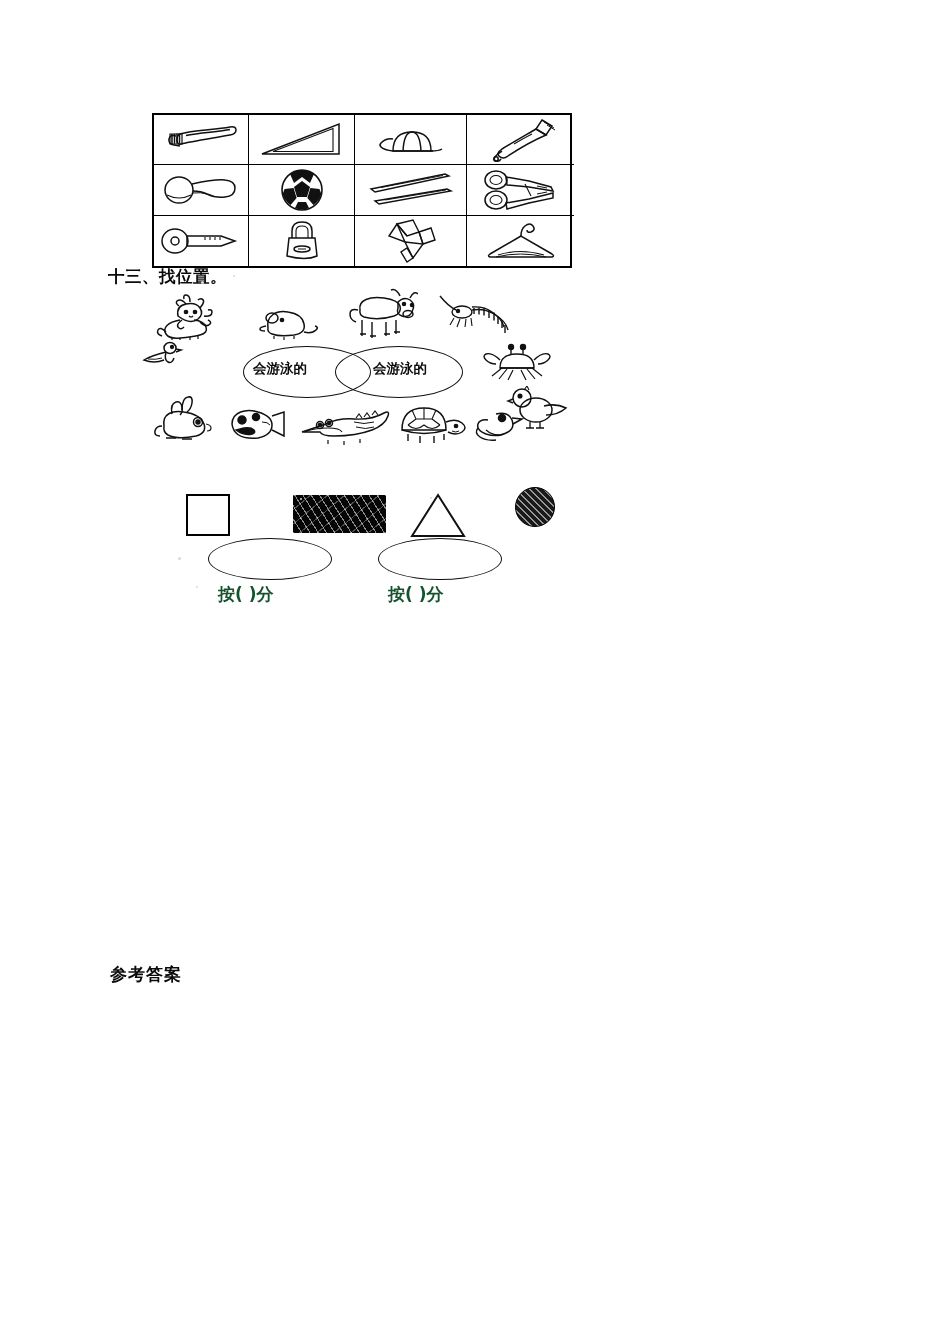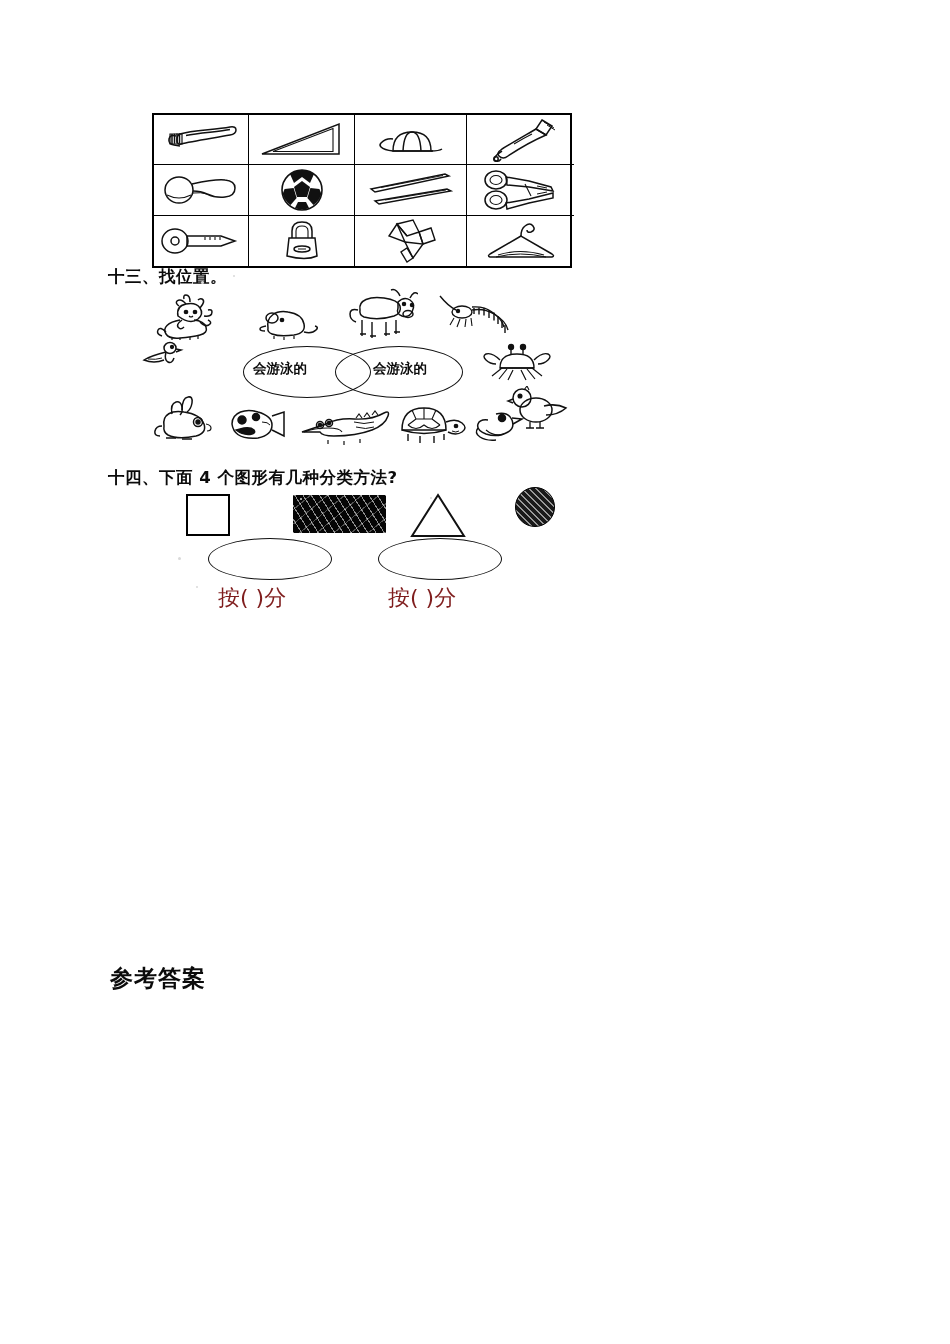--- a/index.html
+++ b/index.html
@@ -93,30 +93,30 @@
   #sort-block{position:absolute;left:160px;top:493px;width:430px;height:130px;}
   .sort-ellipse{
     position:absolute;top:45px;width:124px;height:42px;
     border:1.8px solid #111;border-radius:50%;box-sizing:border-box;
   }
   #sort-ellipse-left{left:48px;}
   #sort-ellipse-right{left:218px;}
   .sort-label{
     position:absolute;top:90px;
     font-family:"DejaVu Sans","Liberation Sans",sans-serif;
-    font-weight:normal;font-size:22px;white-space:nowrap;color:#7f1d1d;
+    font-weight:bold;font-size:17px;white-space:nowrap;color:#14532d;
   }
   #sort-label-left{left:58px;}
   #sort-label-right{left:228px;}
 
   
   #answers-heading{
     position:absolute;left:110px;top:963px;
     font-family:Liberation Sans, sans-serif;
-    font-weight:bold;font-size:23px;letter-spacing:1px;color:#0b0b0b;
+    font-weight:bold;font-size:17px;letter-spacing:1px;color:#0b0b0b;
     white-space:nowrap;
   }
 
   
   .speck{position:absolute;background:#d9d9d9;border-radius:50%;}
 </style>
 </head>
 <body>
 
 <div class="page">
@@ -468,21 +468,20 @@
     </span>
 
     <div id="venn-group">
       <div class="venn-ellipse" id="venn-left"></div>
       <div class="venn-ellipse" id="venn-right"></div>
       <span class="venn-label" id="venn-left-label">会游泳的</span>
       <span class="venn-label" id="venn-right-label">会游泳的</span>
     </div>
   </div>
 
-  <div class="heading" id="heading-14">十四、下面 4 个图形有几种分类方法?</div>
 
   <div id="sort-block">
 
     <div id="shapes-row">
       <div id="shape-square"></div>
       <div id="shape-rectangle"></div>
       <span style="position:absolute;left:248px;top:0px;">
         <svg width="60" height="46" viewBox="0 0 60 46">
           <polygon points="30,2 56,43 4,43" fill="#ffffff" stroke="#111" stroke-width="2"></polygon>
         </svg>

